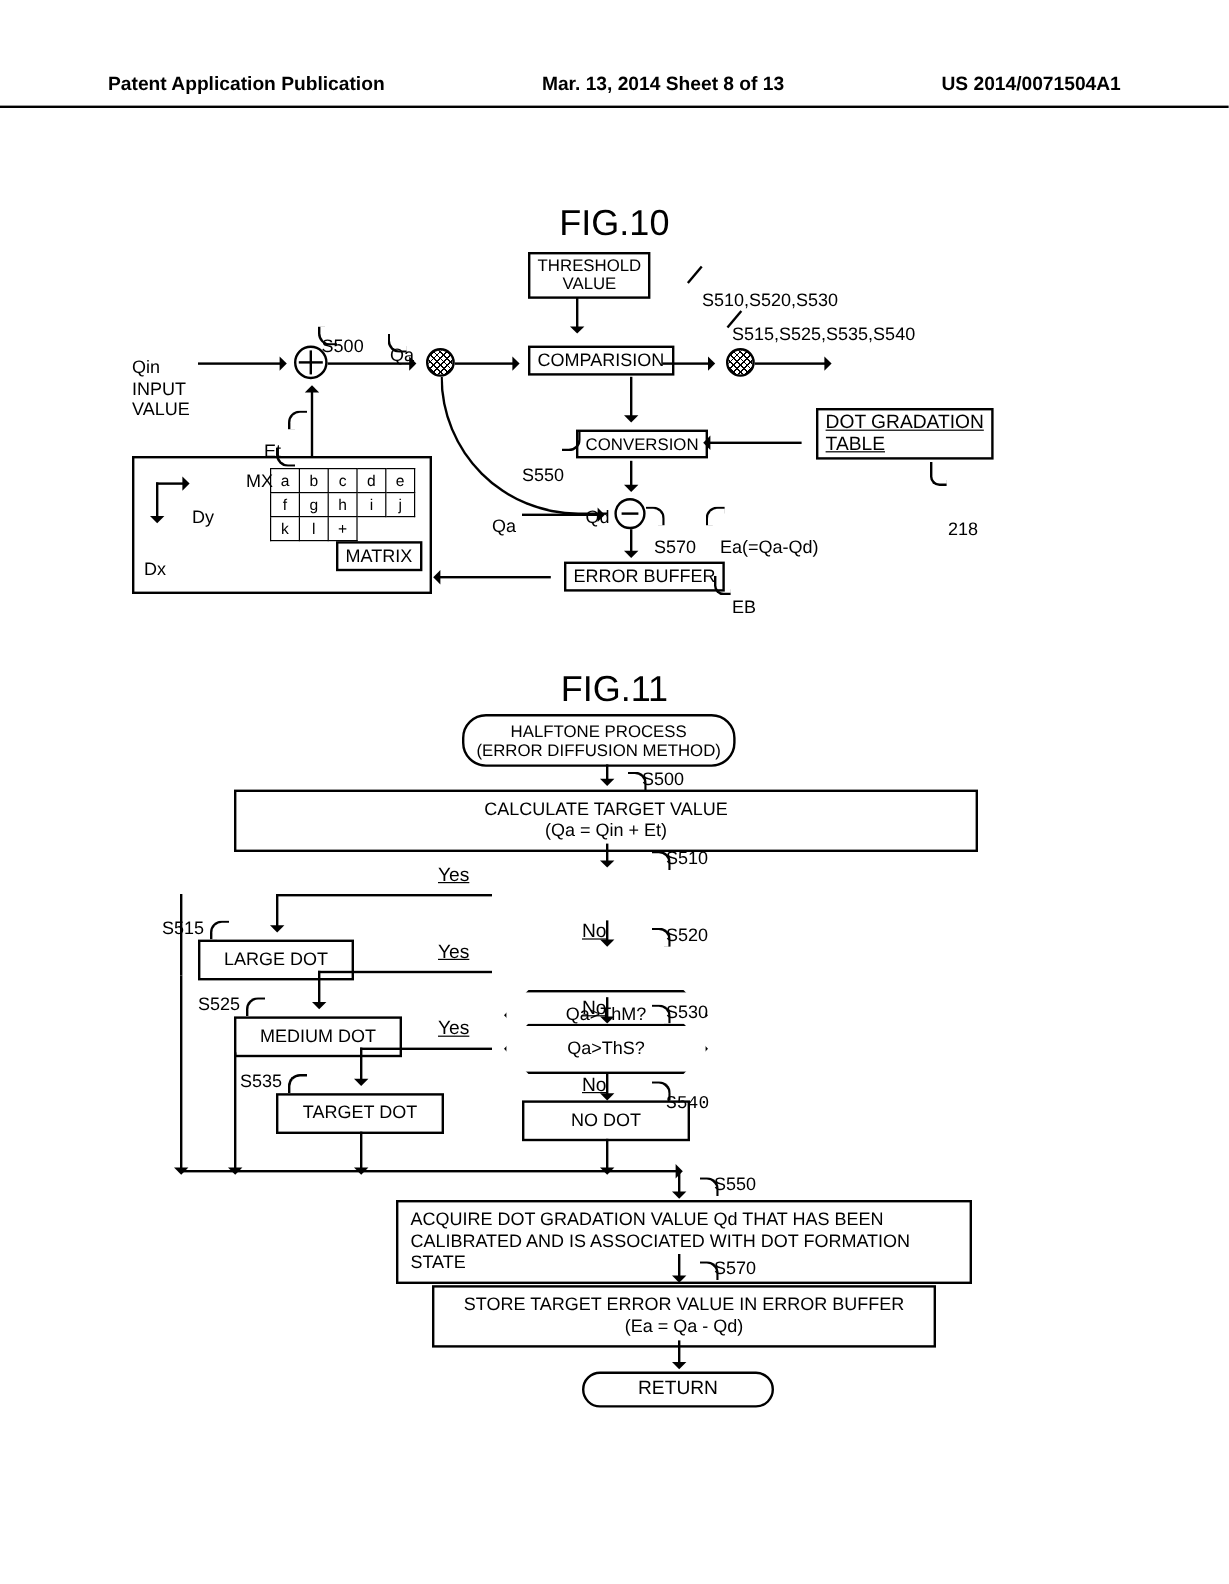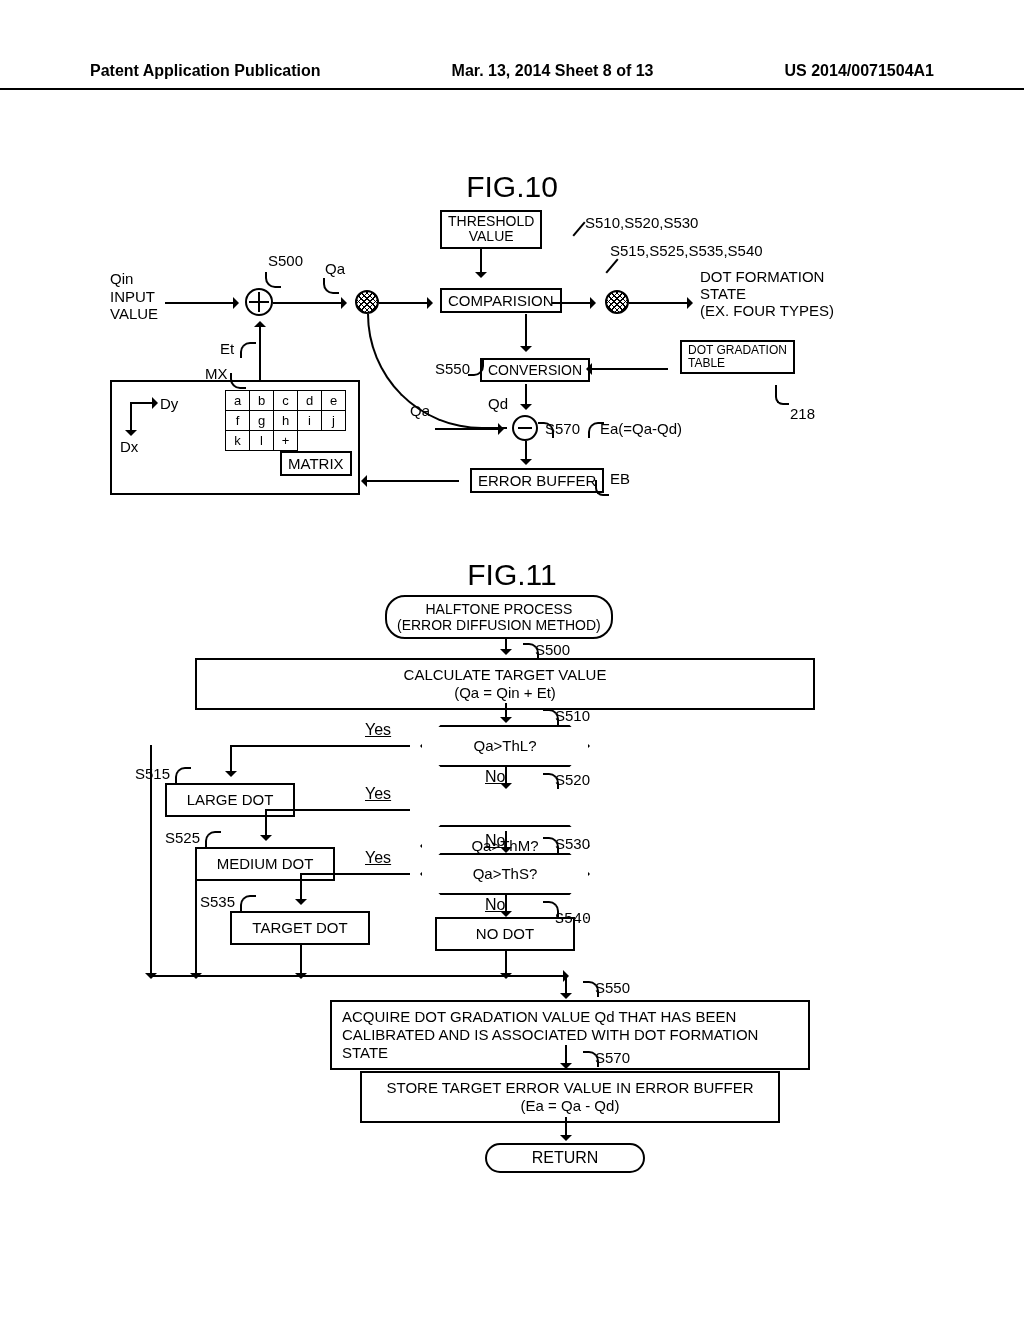--- a/index.html
+++ b/index.html
@@ -34,21 +34,21 @@
   
   .fig10 {
     position: absolute;
     top: 210px;
     left: 110px;
     width: 810px;
     height: 320px;
     font-size: 15px;
   }
   .box { position: absolute; border: 2px solid #000; background: #fff; text-align: center; padding: 2px 6px; }
-  .lbl { position: absolute; font-size: 15px; }
+  .lbl { position: absolute; font-size: 15px; margin-top: 28px; }
 
   
   .sum-circle {
     position: absolute; width: 28px; height: 28px; border: 2px solid #000; border-radius: 50%;
   }
   .sum-circle::before, .sum-circle::after {
     content:''; position:absolute; background:#000;
   }
   .sum-circle::before { left:50%; top:2px; bottom:2px; width:2px; transform:translateX(-50%);}
   .sum-circle::after  { top:50%; left:2px; right:2px; height:2px; transform:translateY(-50%);}
@@ -148,30 +148,27 @@
   <div class="lbl" style="left:475px;top:4px;">S510,S520,S530</div>
   <div class="lbl" style="left:500px;top:32px;">S515,S525,S535,S540</div>
 
   <div class="arr" style="left:460px;top:18px;width:18px;height:2px;transform:rotate(-50deg);"></div>
   <div class="arr" style="left:493px;top:55px;width:18px;height:2px;transform:rotate(-50deg);"></div>
 
   <div class="arr h head-r" style="left:442px;top:92px;width:40px;"></div>
   <div class="hatch-circle" style="left:495px;top:80px;"></div>
 
   <div class="arr h head-r" style="left:519px;top:92px;width:60px;"></div>
-  <div class="lbl" style="left:590px;top:58px;white-space:pre-line;">DOT FORMATION
-STATE
-(EX. FOUR TYPES)</div>
 
   <div class="arr v head-d" style="left:415px;top:104px;height:34px;"></div>
   <div class="box" style="left:370px;top:148px;font-size:14px;">CONVERSION</div>
   <div class="lbl" style="left:325px;top:150px;">S550</div>
   <div class="curve" style="left:358px;top:150px;transform:scaleX(-1);"></div>
 
-  <div class="box" style="left:570px;top:130px;white-space:pre-line;line-height:1.1;font-size:12px;text-align:left;">DOT GRADATION
+  <div class="box" style="left:570px;top:130px;white-space:pre-line;line-height:1.1;font-size:16px;text-align:left;text-decoration:underline;">DOT GRADATION
 TABLE</div>
   <div class="arr h head-l" style="left:480px;top:158px;width:78px;"></div>
   <div class="lbl" style="left:680px;top:195px;">218</div>
   <div style="position:absolute;left:665px;top:175px;width:14px;height:20px;border-left:2px solid #000;border-bottom:2px solid #000;border-radius:0 0 0 8px;"></div>
 
   <div class="arr v head-d" style="left:415px;top:174px;height:22px;"></div>
   <div class="lbl" style="left:378px;top:185px;">Qd</div>
   <div class="minus-circle" style="left:402px;top:205px;"></div>
 
   <div style="position:absolute;left:257px;top:104px;width:140px;height:115px;border:2px solid #000;border-top:none;border-right:none;border-radius:0 0 0 120px;"></div>
@@ -239,21 +236,20 @@
   <div class="arr v head-d" style="left:370px;top:42px;height:14px;"></div>
   <div class="sref" style="left:400px;top:46px;">S500</div>
   <div class="curve" style="left:388px;top:48px;transform:scaleX(-1) scaleY(-1);"></div>
 
   <div class="process" style="left:60px;top:63px;width:620px;white-space:pre-line;">CALCULATE TARGET VALUE
 (Qa = Qin + Et)</div>
   <div class="arr v head-d" style="left:370px;top:108px;height:16px;"></div>
 
   <div class="sref" style="left:420px;top:112px;">S510</div>
   <div class="curve" style="left:408px;top:114px;transform:scaleX(-1) scaleY(-1);"></div>
-  <div class="decision" style="left:285px;top:130px;">Qa&gt;ThL?</div>
   <div class="yesno" style="left:230px;top:126px;">Yes</div>
   <div class="yesno" style="left:350px;top:173px;">No</div>
   <div class="arr h" style="left:95px;top:150px;width:180px;"></div>
   <div class="arr v head-d" style="left:95px;top:150px;height:28px;"></div>
   <div class="arr v head-d" style="left:370px;top:172px;height:18px;"></div>
 
   <div class="sref" style="left:0;top:170px;">S515</div>
   <div class="curve" style="left:40px;top:172px;transform:scaleY(-1);"></div>
   <div class="process" style="left:30px;top:188px;width:130px;">LARGE DOT</div>
 

